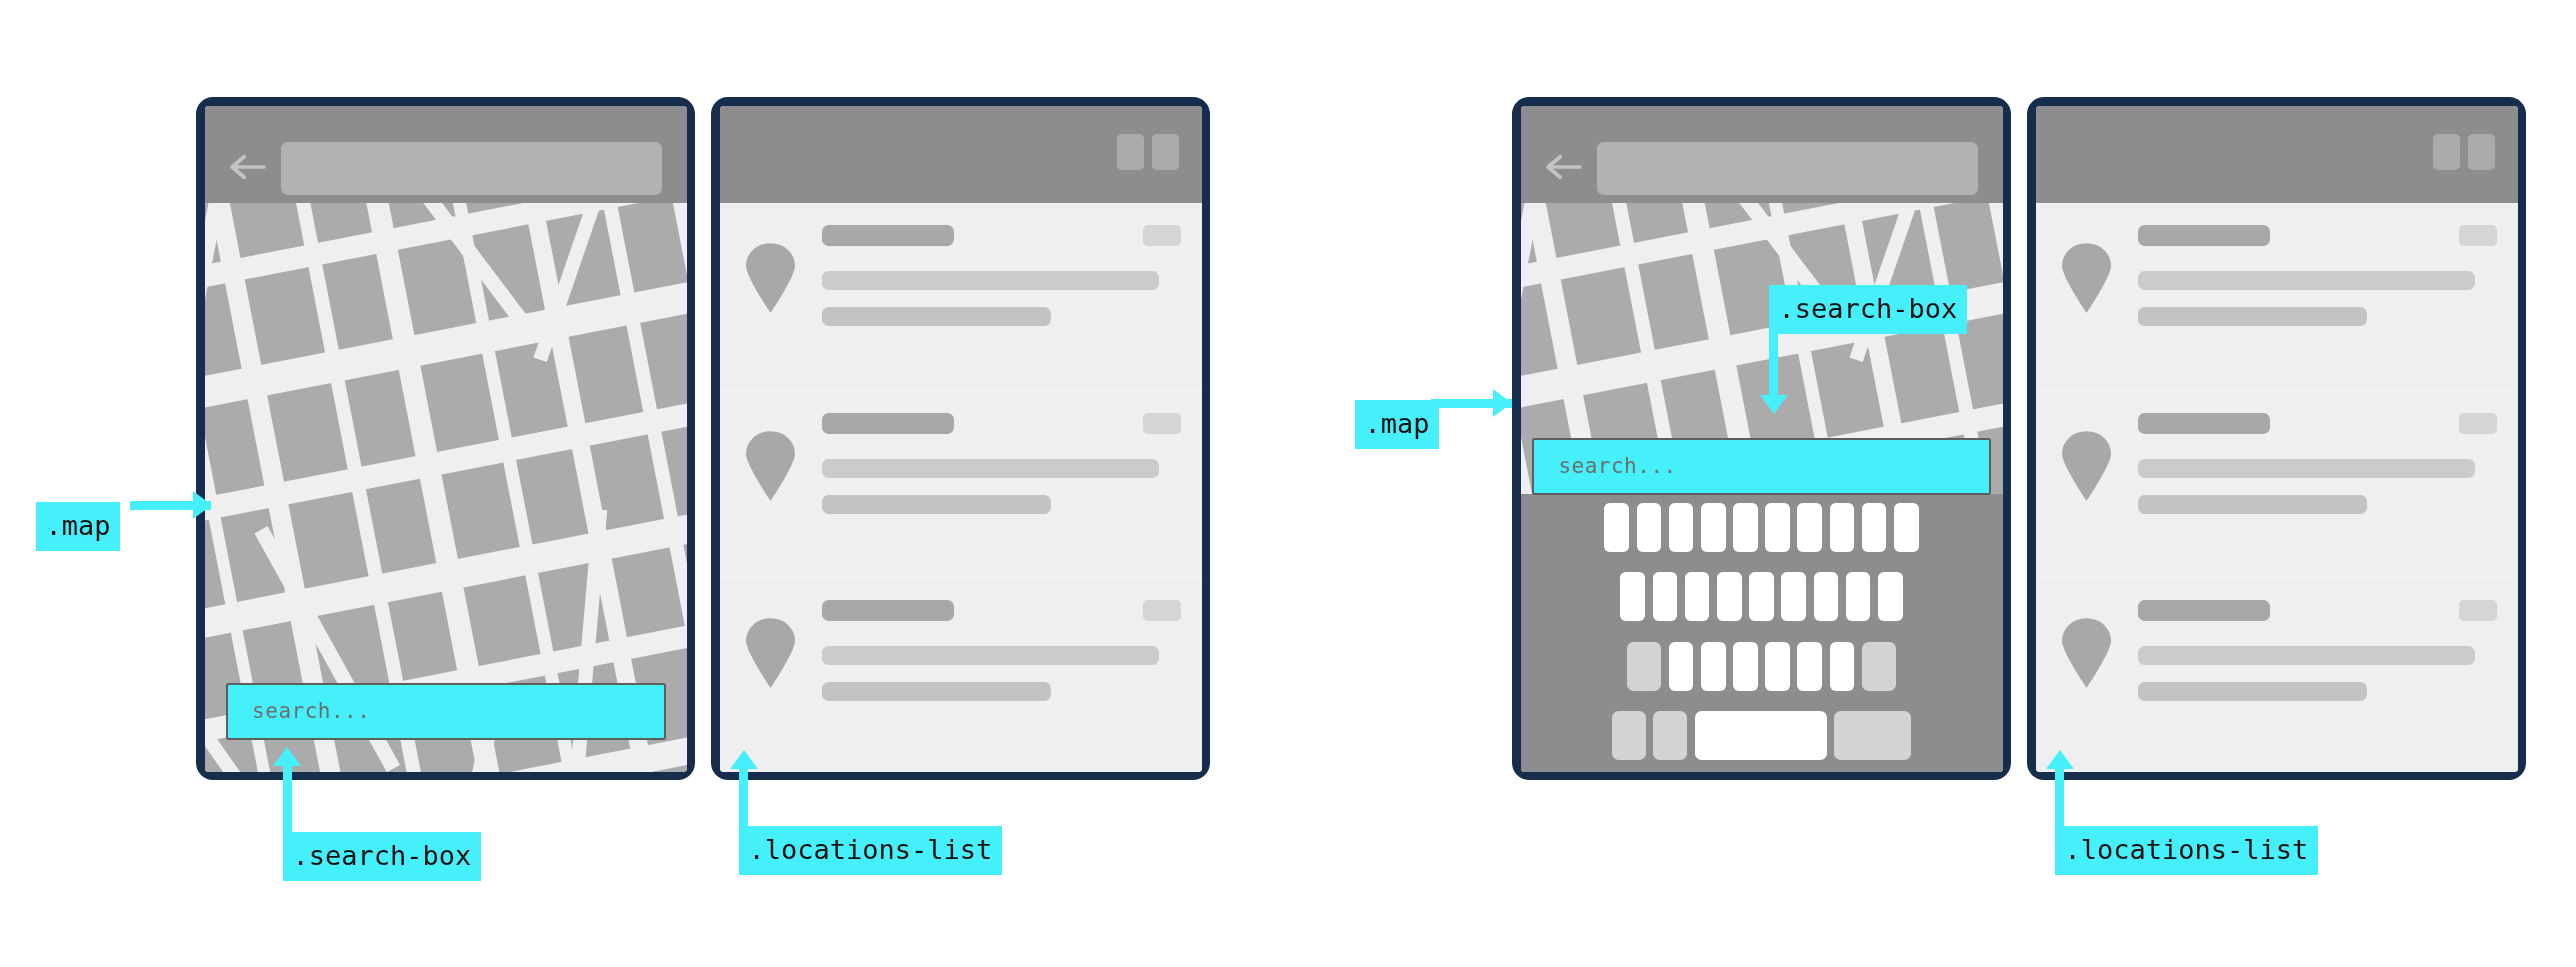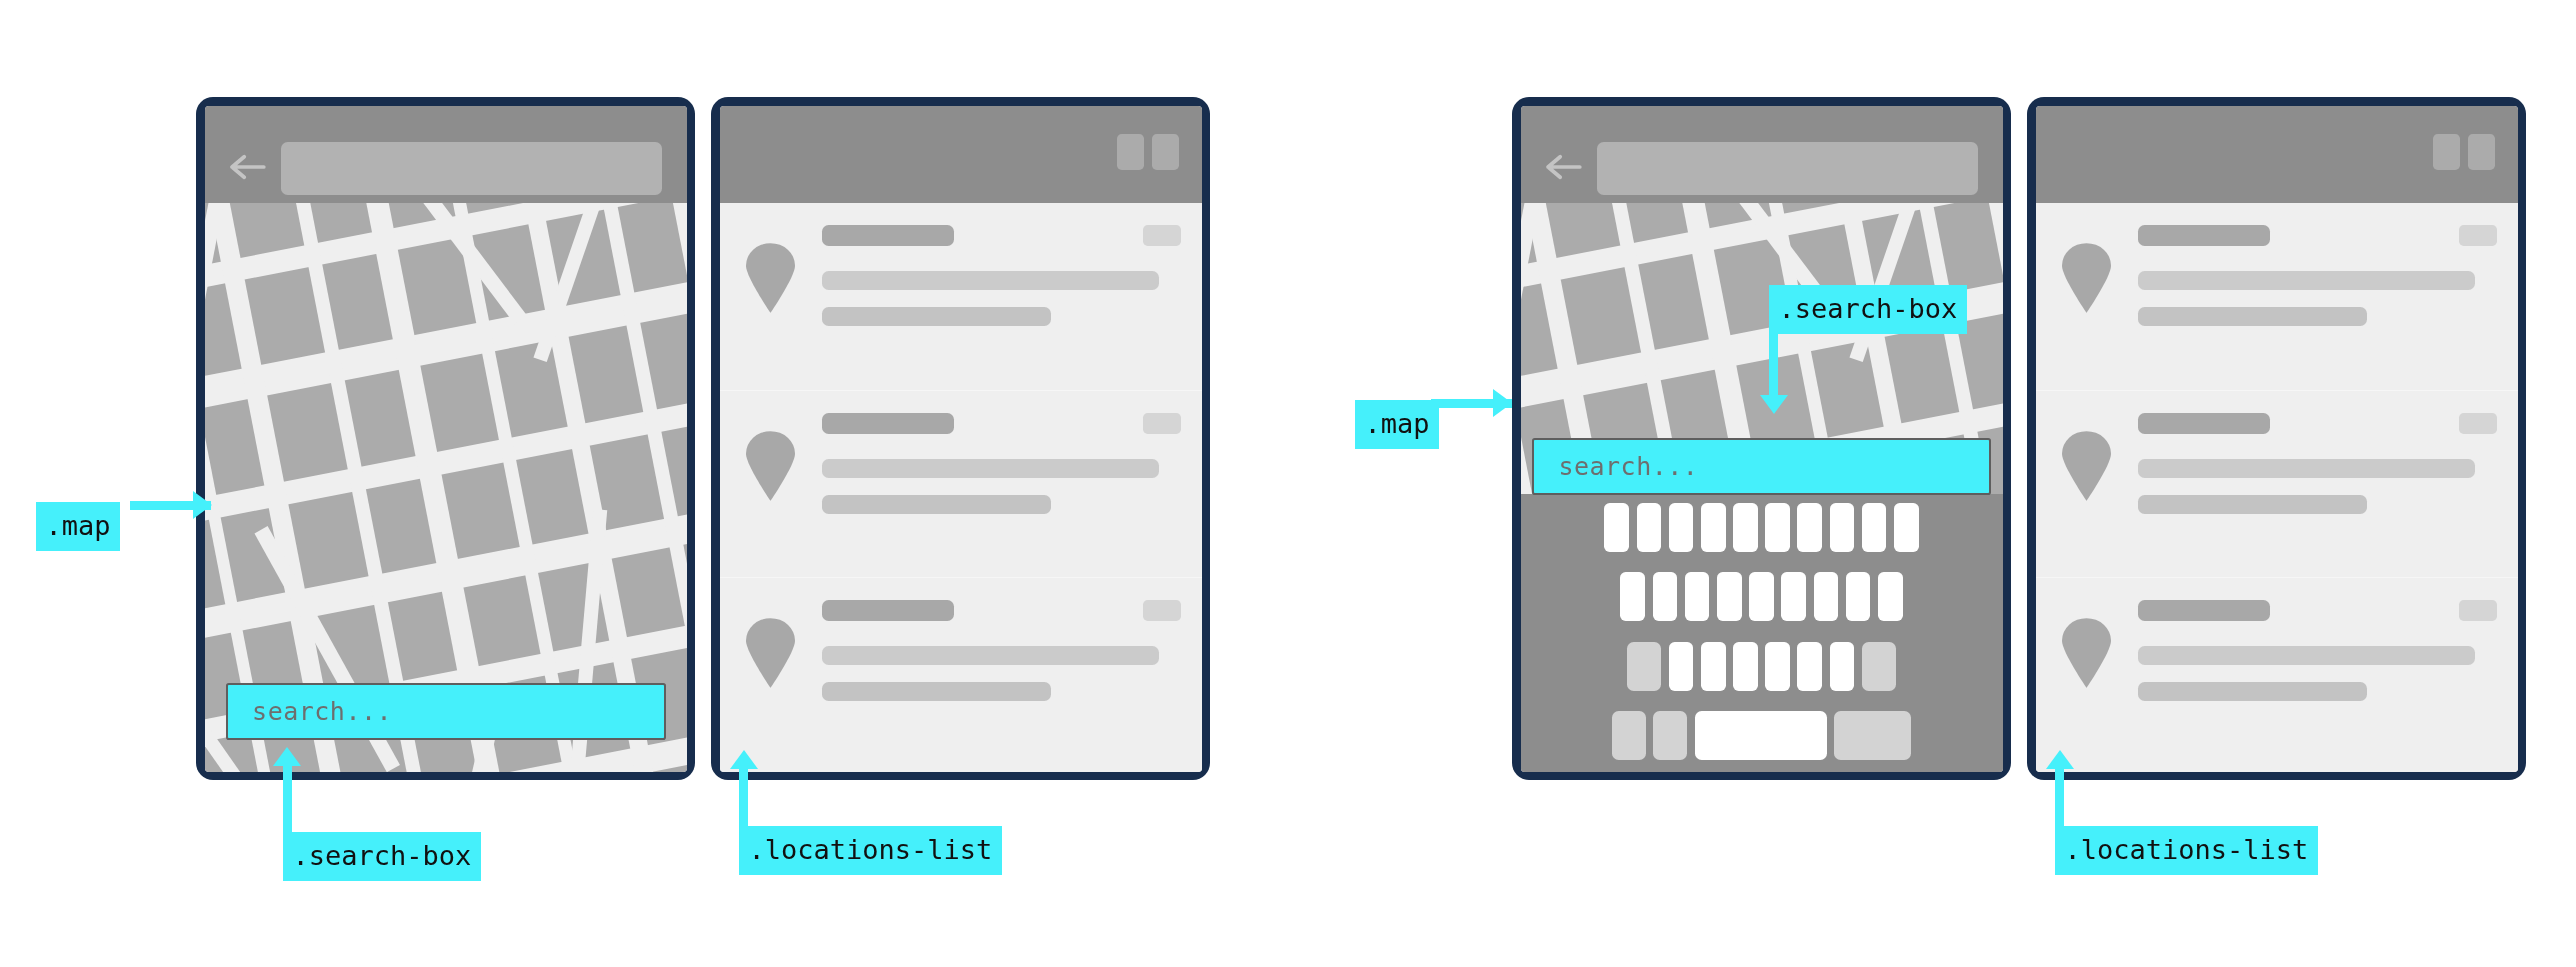--- a/index.html
+++ b/index.html
@@ -110,21 +110,21 @@
     background: #45f0fb;
     border: 2.8px solid #5e5e5e;
     border-radius: 2.8px;
     box-sizing: border-box;
     display: flex;
     align-items: center;
     z-index: 20;
   }
   .search-placeholder {
     color: #6e6e6e;
-    font-size: 25px;
+    font-size: 21px;
     letter-spacing: 0.5px;
     padding-left: 24.6px;
     font-family: "DejaVu Sans Mono", "Liberation Mono", monospace;
   }
 
   
   .keyboard {
     position: absolute;
     left: 0;
     right: 0;

